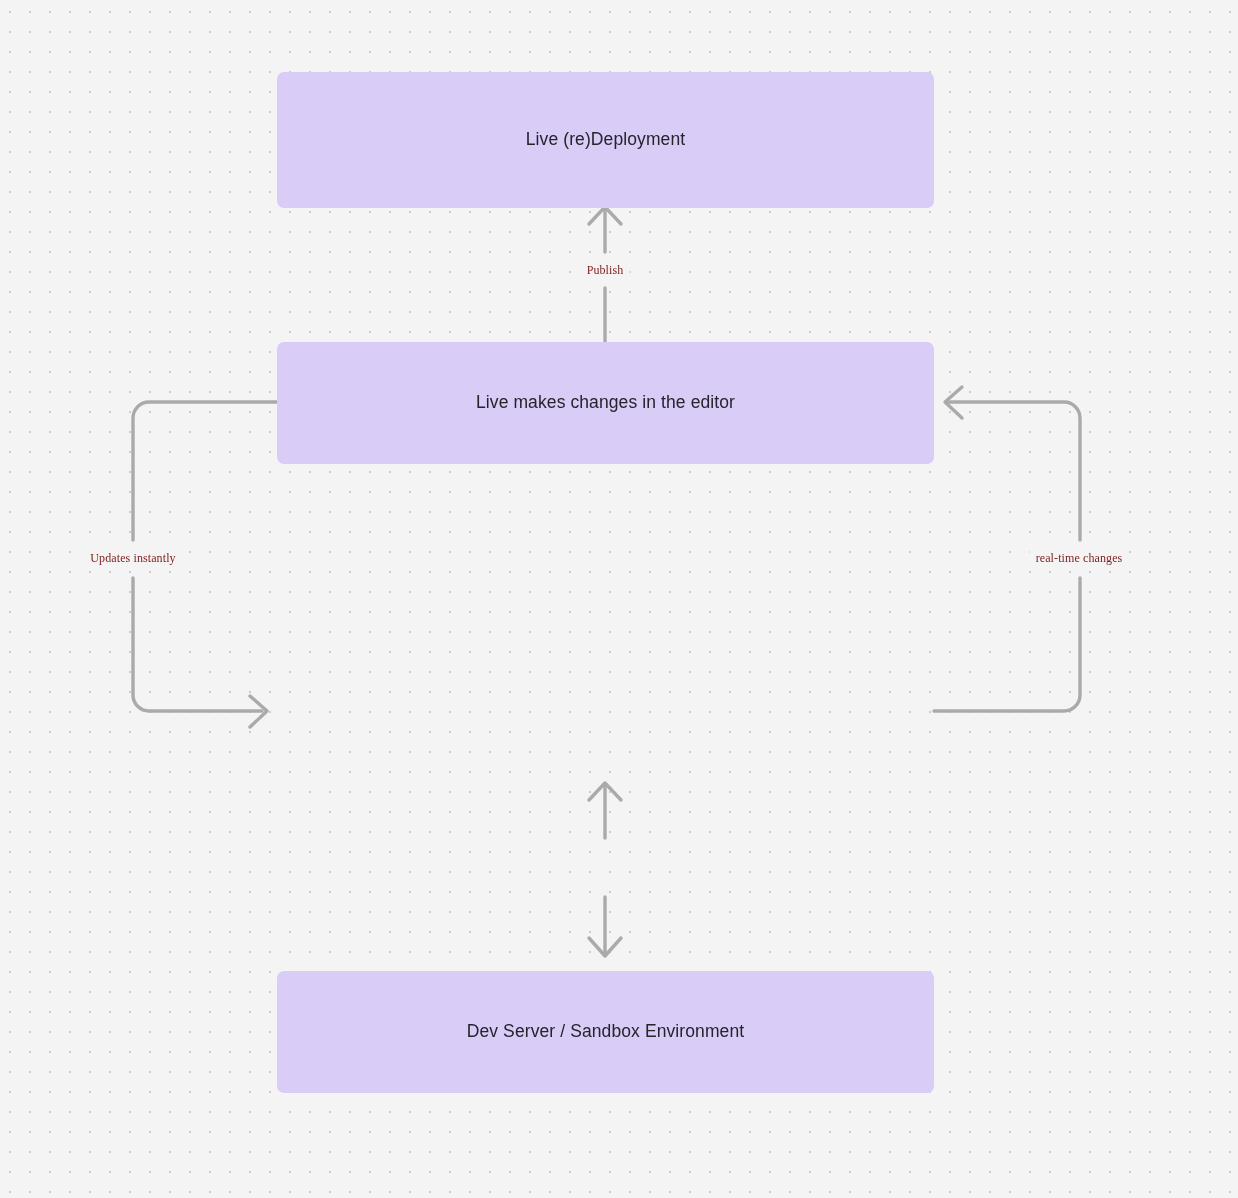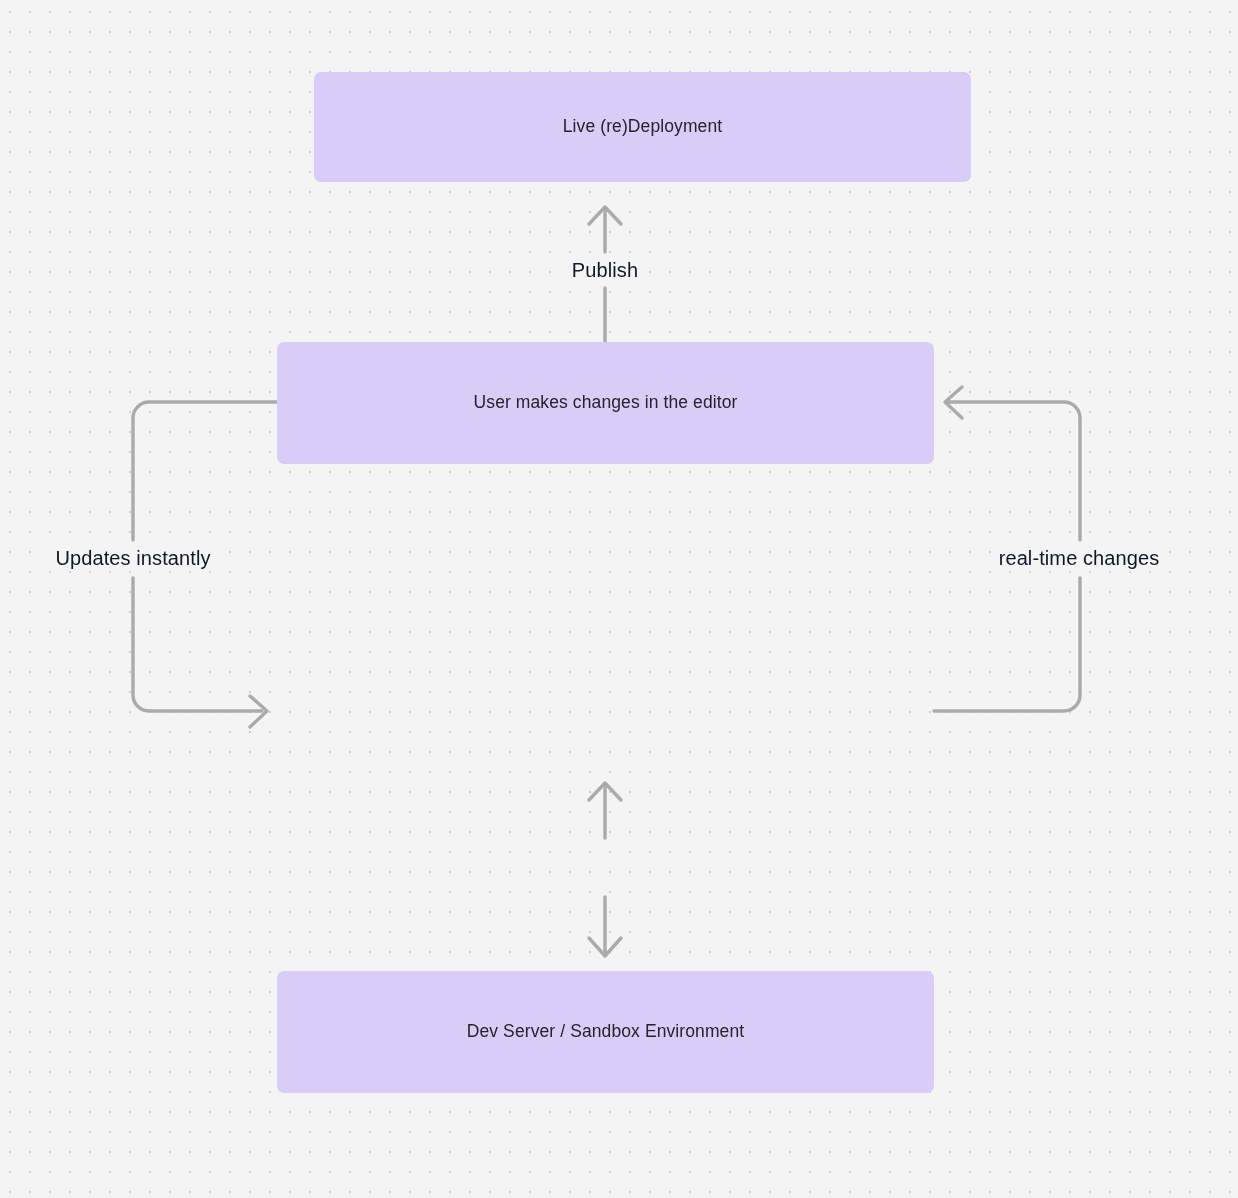--- a/index.html
+++ b/index.html
@@ -42,27 +42,28 @@
   }
   .node-label {
     font-size: 17.5px;
     color: #26232b;
     letter-spacing: 0.1px;
     line-height: 1.25;
     padding: 0 14px;
   }
   .edge-label {
     position: absolute;
-    font-size: 20px;
-    color: #0f172a;
+    font-size: 12px;
+    color: #7f1d1d;
     letter-spacing: 0.1px;
     white-space: nowrap;
     background: #f4f4f4;
     padding: 2px 6px;
     transform: translate(-50%, -50%);
+    font-family: Liberation Serif, serif;
   }
 </style>
 </head>
 <body>
 
 <div id="canvas">
 
   <svg id="edges" viewBox="0 0 1238 1198" width="1238" height="1198" xmlns="http://www.w3.org/2000/svg">
     <g fill="none" stroke="#aaaaaa" stroke-width="3.4" stroke-linecap="round" stroke-linejoin="round">
 
@@ -87,26 +88,26 @@
       <g>
         <path d="M605 838 L605 786"></path>
         <path d="M589 800 L605 783 L621 800"></path>
         <path d="M605 897 L605 952"></path>
         <path d="M589 938 L605 956 L621 938"></path>
       </g>
 
     </g>
   </svg>
 
-  <div class="node" style="left:277px; top:72px; width:657px; height:110px;margin-left:37px;">
+  <div class="node" style="left:277px; top:72px; width:657px; height:136px;">
     <span class="node-label">Live (re)Deployment</span>
   </div>
 
   <div class="node" style="left:277px; top:342px; width:657px; height:122px;">
-    <span class="node-label">User makes changes in the editor</span>
+    <span class="node-label">Live makes changes in the editor</span>
   </div>
 
 
   <div class="node" style="left:277px; top:959px; width:657px; height:122px;margin-top:12px;">
     <span class="node-label">Dev Server / Sandbox Environment</span>
   </div>
 
   <div class="edge-label" style="left:605px; top:270px;">Publish</div>
 
   <div class="edge-label" style="left:133px; top:558px;text-align:right;">Updates instantly</div>

